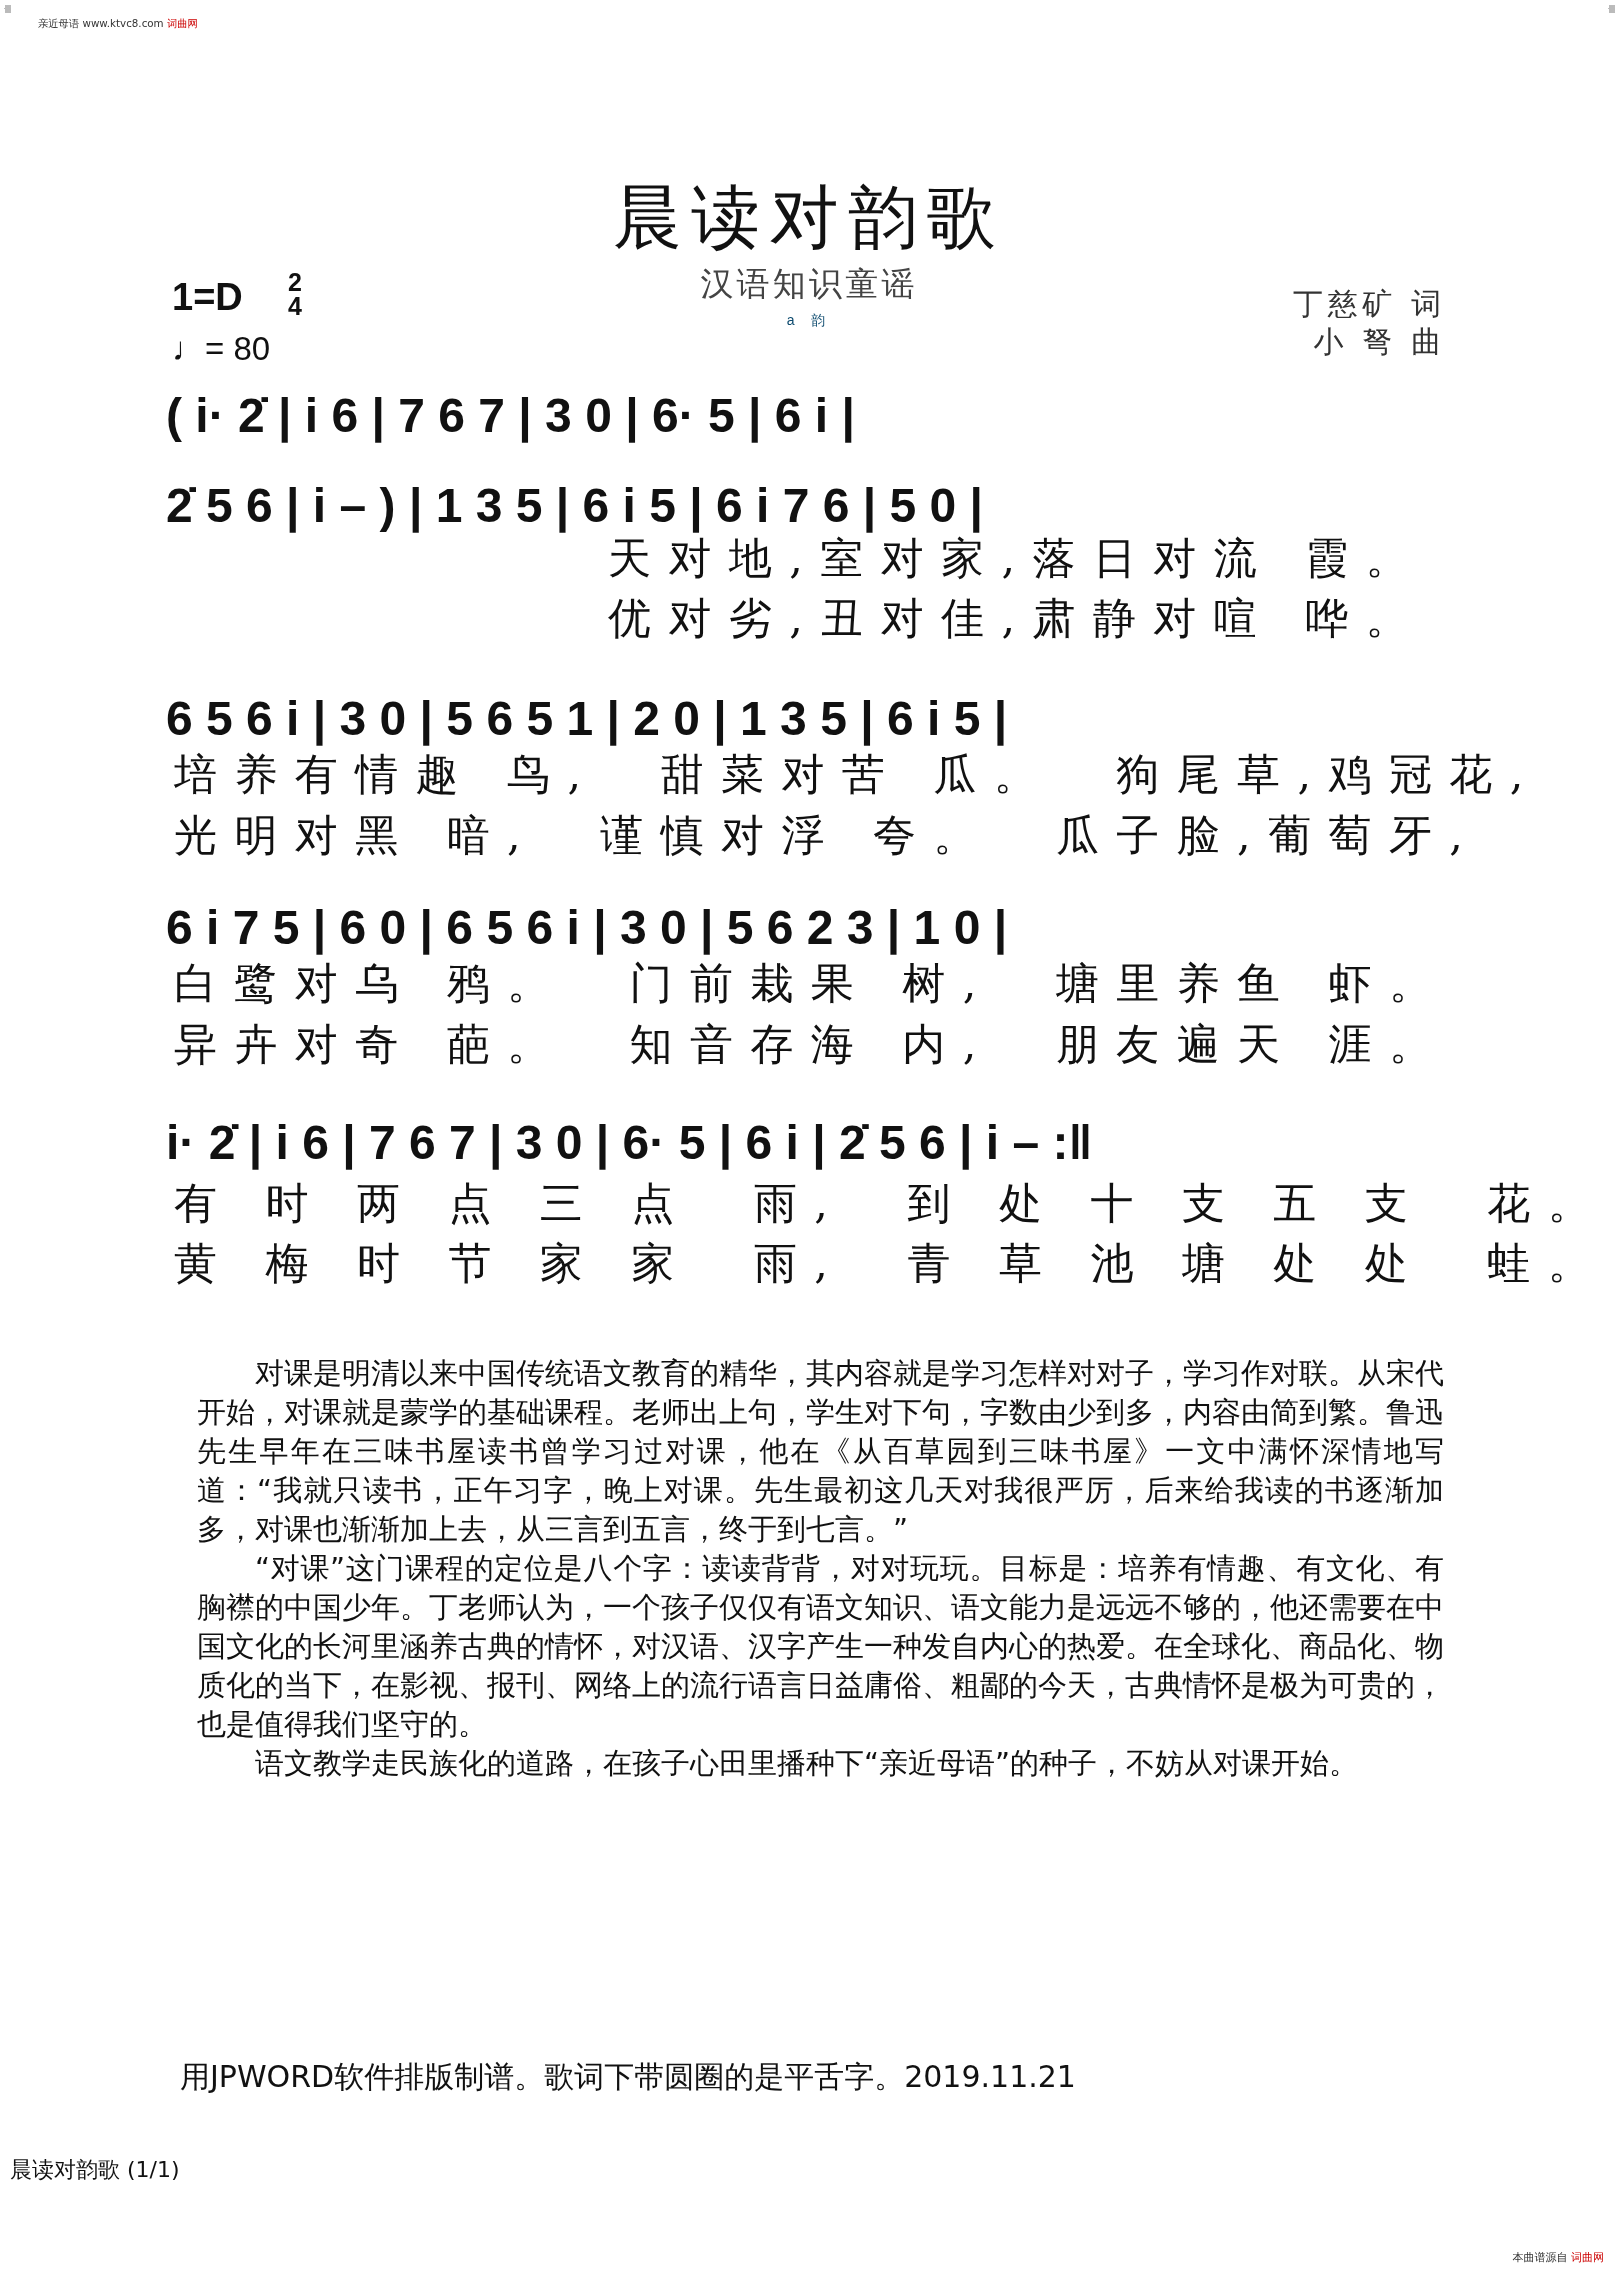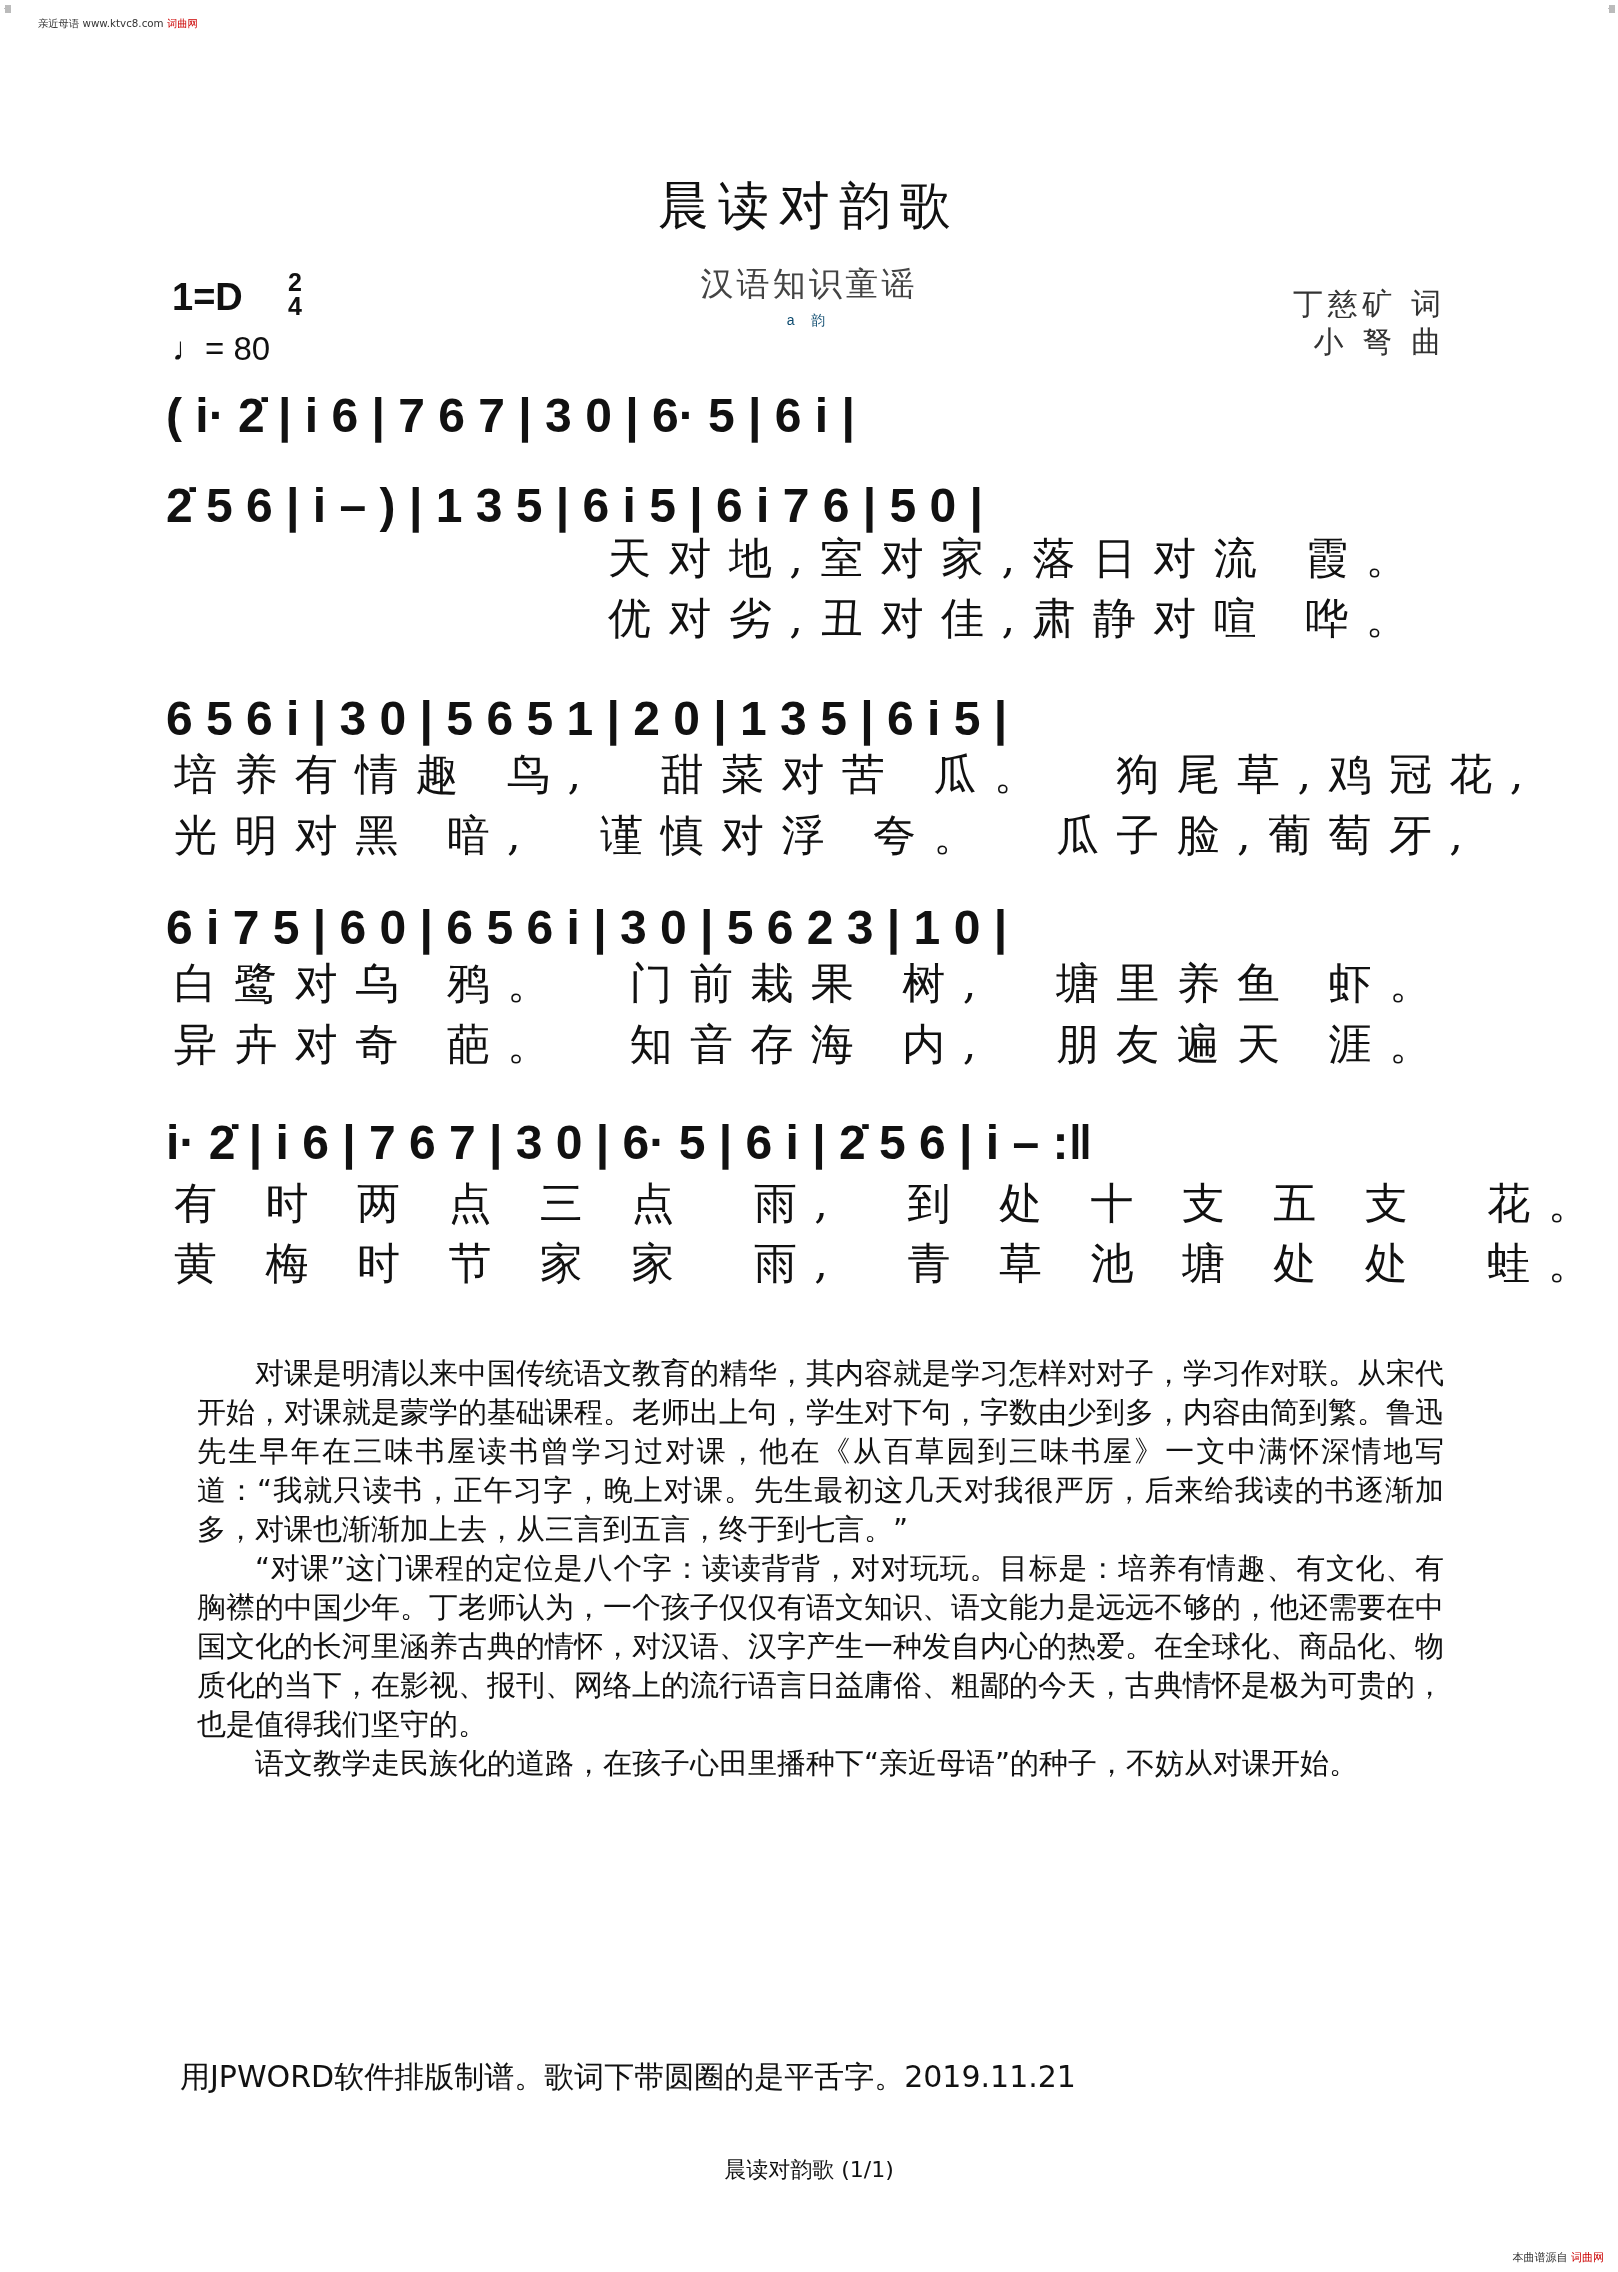--- a/index.html
+++ b/index.html
@@ -1,34 +1,34 @@
 <!DOCTYPE html>
 <html style="font-size:12.6px"><head>
 <meta charset="utf-8">
 <style>
   html,body{margin:0;padding:0;background:#fff;}
   body{width:1618px;height:2273px;position:relative;overflow:hidden;font-family:"DejaVu Sans",sans-serif;color:#111;}
   .wm-top{position:absolute;left:38px;top:17.4px;font-size:10.3px;color:#333;}
   .wm-top .red{color:#c00;}
   .side{position:absolute;top:0;bottom:0;width:11px;font-size:7px;color:#bbb;line-height:11px;word-break:break-all;writing-mode:vertical-rl;overflow:hidden;}
   .side.l{left:1.6px;} .side.r{right:1.6px;}
-  .title{position:absolute;left:0;right:0;top:172px;text-align:center;font-family:"DejaVu Serif",serif;font-size:51px;letter-spacing:9.5px;font-weight:500;}
+  .title{position:absolute;left:0;right:0;top:172px;text-align:center;font-family:"DejaVu Serif",serif;font-size:69px;letter-spacing:9.5px;font-weight:500;}
   .subtitle{position:absolute;left:0;right:0;top:262px;text-align:center;font-family:"DejaVu Serif",serif;font-size:33px;color:#444;letter-spacing:3.2px;}
   .subsub{position:absolute;left:0;right:0;top:312px;text-align:center;font-family:Liberation Sans, sans-serif;font-size:14px;color:#0c4a6e;letter-spacing:6.3px;}
   .key{position:absolute;left:172px;top:276px;font-size:38px;font-weight:bold;font-family:"Liberation Sans",sans-serif;}
   .ts{position:absolute;left:288px;top:270px;font-size:25px;font-weight:bold;line-height:24px;text-align:center;font-family:"Liberation Sans",sans-serif;}
   .tempo{position:absolute;left:172px;top:330px;font-size:33px;font-family:"Liberation Sans",sans-serif;}
   .credit{position:absolute;right:172px;font-family:"DejaVu Serif",serif;font-size:30px;letter-spacing:4.7px;color:#333;}
   .row{position:absolute;left:166px;width:1279px;height:63px;font-family:"Liberation Sans",sans-serif;font-size:48px;font-weight:bold;white-space:nowrap;}
   .row .notes{position:absolute;left:0;top:0;right:0;}
   .lyr{position:absolute;left:174px;width:1279px;font-family:"DejaVu Serif",serif;font-size:43px;letter-spacing:17.4px;white-space:pre;}
   .prose{position:absolute;left:197px;width:1247px;top:1354px;font-size:29px;line-height:39px;text-align:justify;}
   .prose p{margin:0;text-indent:58px;}
   .footnote{position:absolute;left:180px;top:2057px;font-size:30px;}
-  .footer{position:absolute;left:0;right:0;top:2155px;text-align:center;font-size:22px;}
+  .footer{position:absolute;left:0;right:0;top:2155px;font-size:22px;padding-left:10px;}
   .wm-bot{position:absolute;right:14px;bottom:8px;font-size:11px;color:#333;}
   .wm-bot .red{color:#c00;}
 </style>
 </head>
 <body>
 
 <div class="wm-top"><span>亲近母语 www.ktvc8.com</span> <span class="red">词曲网</span></div>
 <div class="side l">词曲网词曲网词曲网词曲网词曲网词曲网词曲网词曲网词曲网词曲网词曲网词曲网词曲网词曲网词曲网词曲网词曲网词曲网词曲网词曲网词曲网词曲网词曲网词曲网词曲网词曲网词曲网词曲网词曲网词曲网词曲网词曲网</div>
 <div class="side r">词曲网词曲网词曲网词曲网词曲网词曲网词曲网词曲网词曲网词曲网词曲网词曲网词曲网词曲网词曲网词曲网词曲网词曲网词曲网词曲网词曲网词曲网词曲网词曲网词曲网词曲网词曲网词曲网词曲网词曲网词曲网词曲网</div>
 

